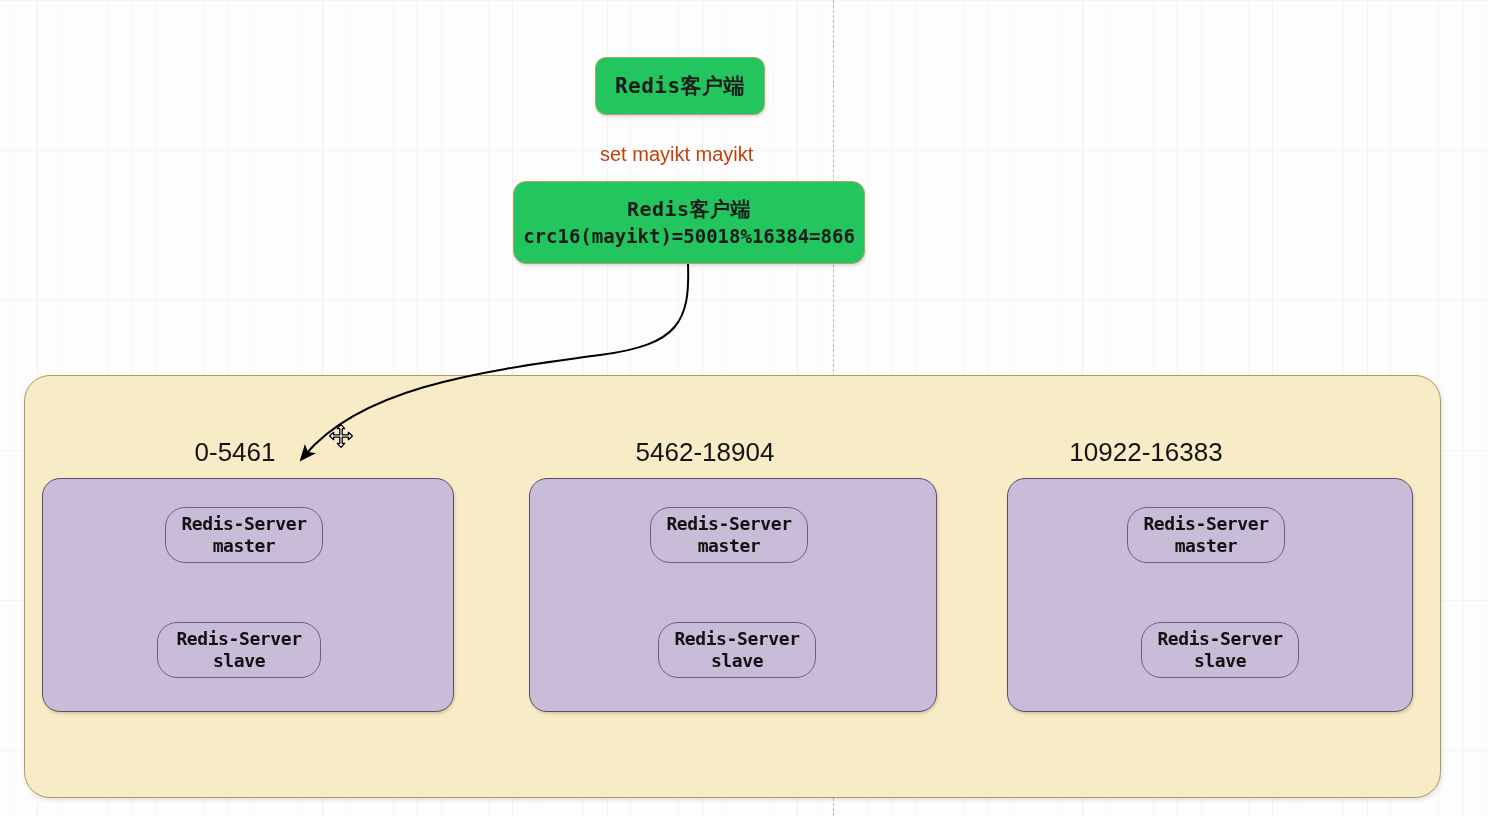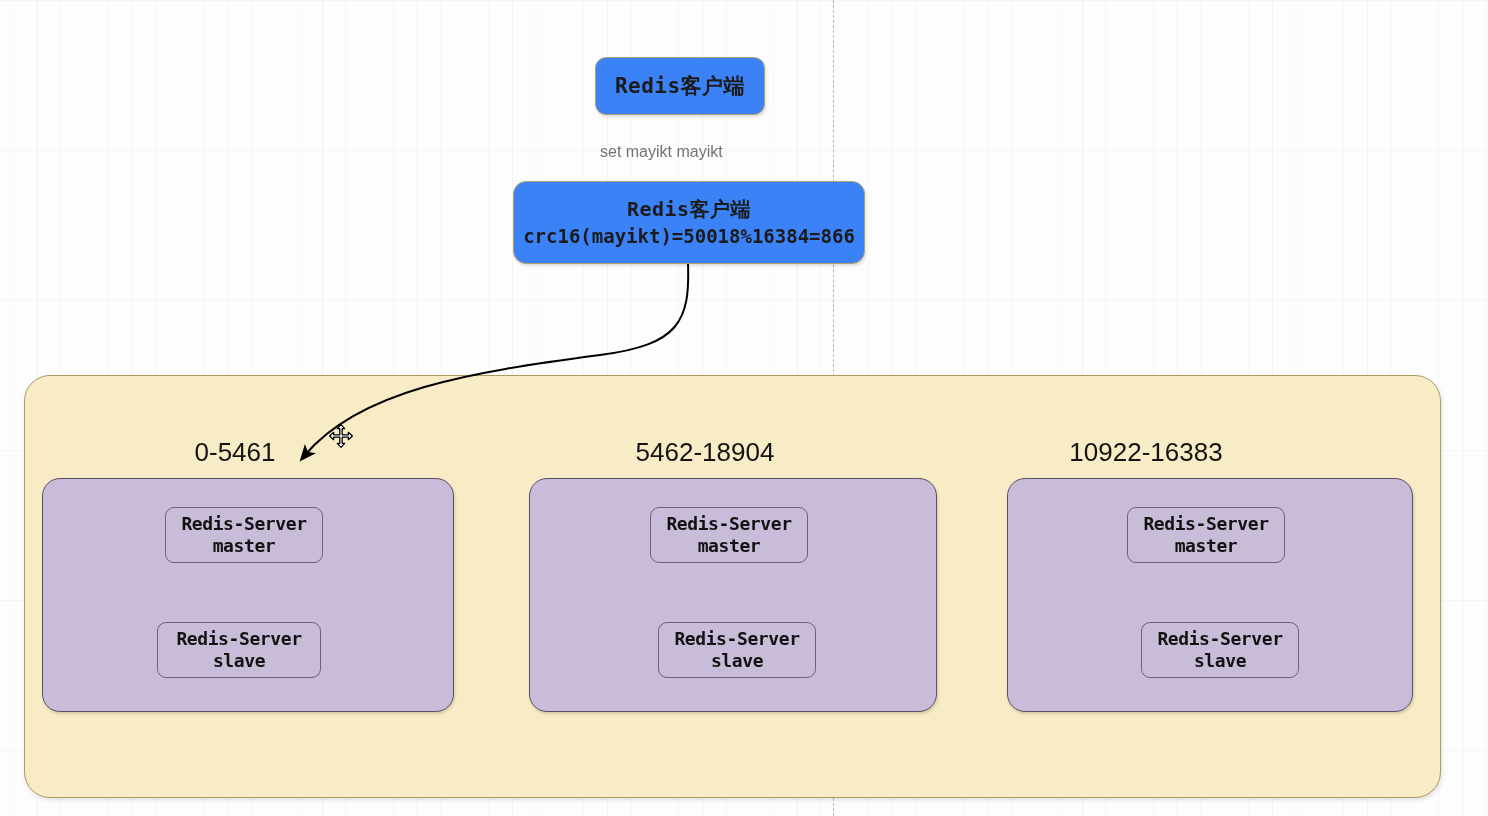--- a/index.html
+++ b/index.html
@@ -46,21 +46,21 @@
     top: 0;
     bottom: 0;
     width: 0;
     border-left: 1px dashed #b8b8b8;
     pointer-events: none;
   }
 
   
   .note-box {
     position: absolute;
-    background: #3b82f6;
+    background: #22c55e;
     border: 1.5px solid #b3a269;
     border-radius: 11px;
     box-shadow: 1px 2px 3px rgba(0,0,0,0.13);
     display: flex;
     flex-direction: column;
     align-items: center;
     justify-content: center;
     color: #1b1b1b;
     box-sizing: border-box;
   }
@@ -95,22 +95,22 @@
   #crc-box .note-line.formula {
     font-size: 19px;
     letter-spacing: 0px;
     margin-top: 4px;
   }
 
   
   .plain-label {
     position: absolute;
     font-family: "Liberation Sans", sans-serif;
-    font-size: 16px;
-    color: #737373;
+    font-size: 20px;
+    color: #c2410c;
     white-space: nowrap;
   }
   #set-command {
     left: 600px;
     top: 143px;
   }
 
   
   .slot-label {
     position: absolute;
@@ -142,21 +142,21 @@
     border: 1.5px solid #5d4d6b;
     border-radius: 18px;
     box-sizing: border-box;
     box-shadow: 1px 2px 3px rgba(0,0,0,0.15);
   }
 
   
   .server-box {
     position: absolute;
     border: 1.3px solid #6d6276;
-    border-radius: 9px;
+    border-radius: 20px;
     background: transparent;
     display: flex;
     flex-direction: column;
     align-items: center;
     justify-content: center;
     box-sizing: border-box;
   }
   .server-box .srv-line {
     font-family: "DejaVu Sans Mono", monospace;
     font-weight: bold;

